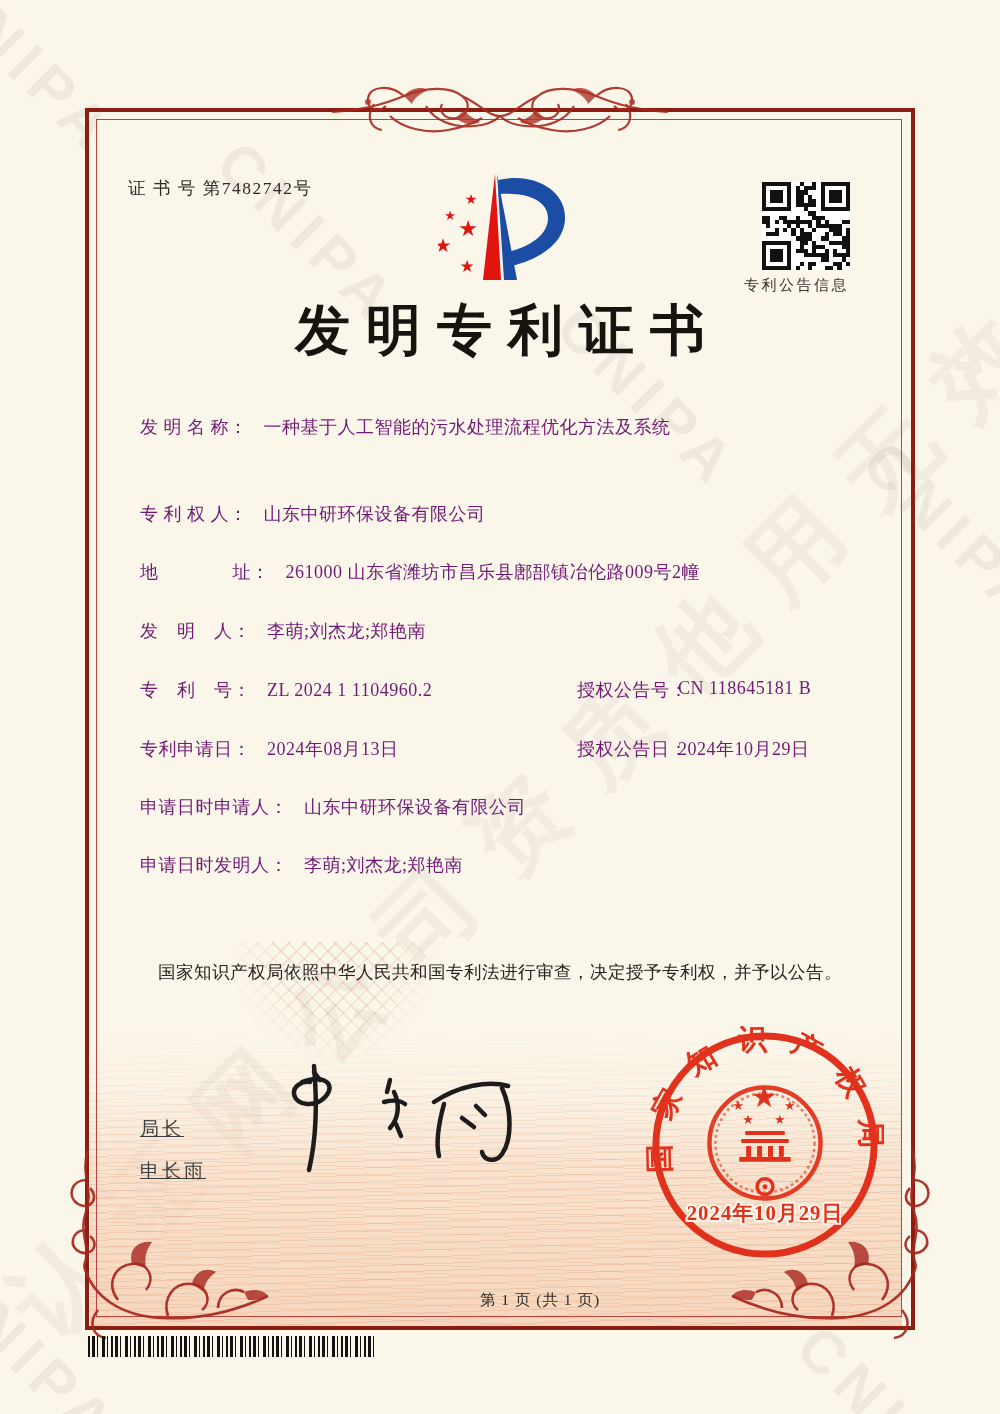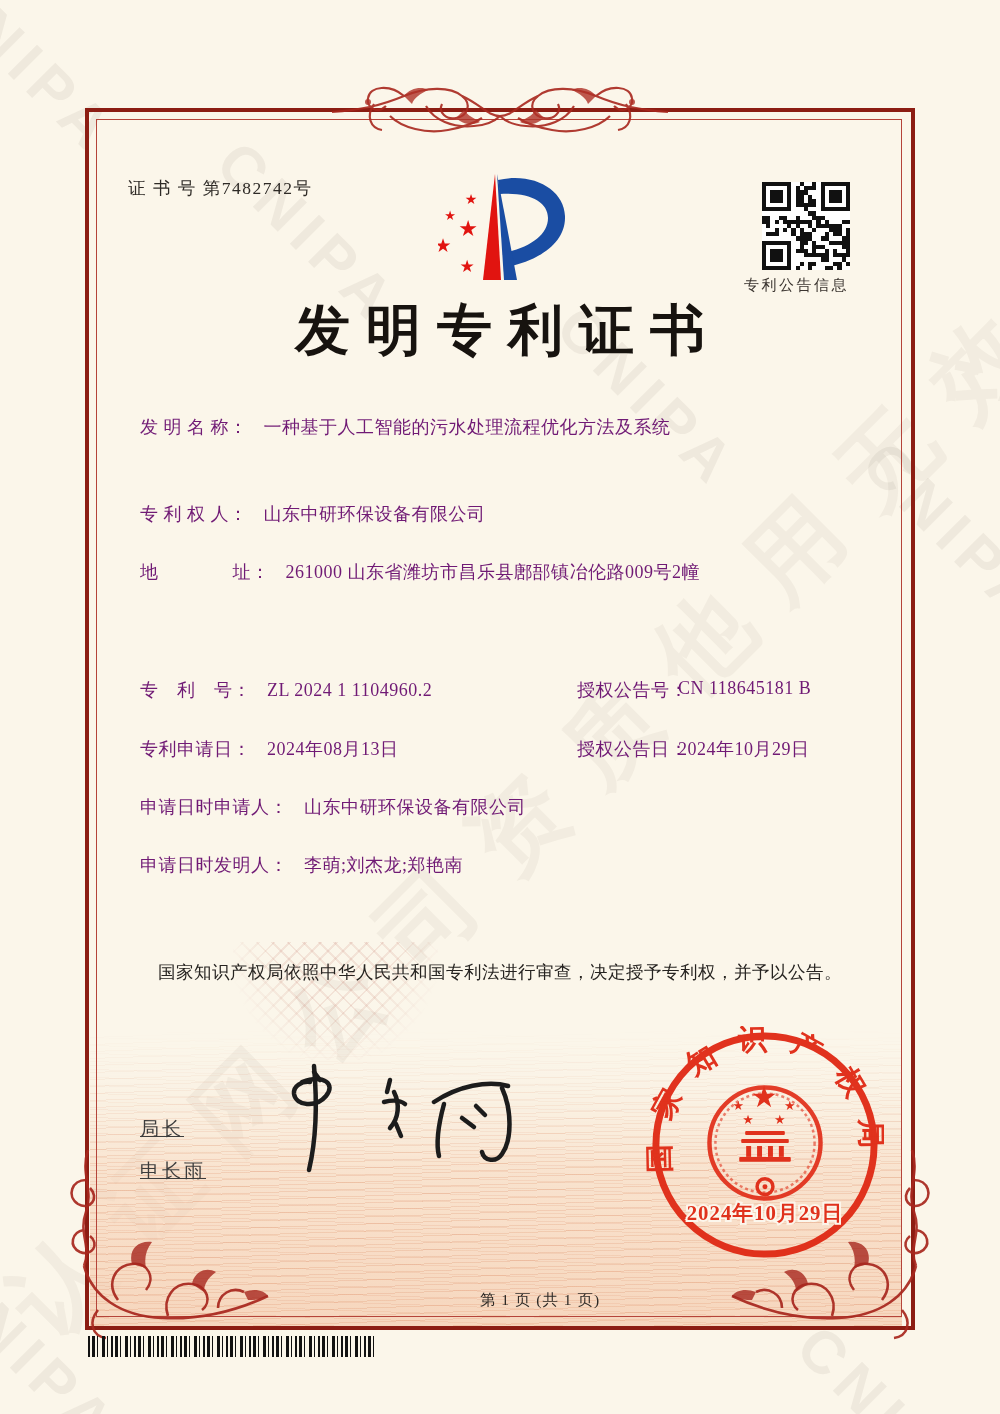--- a/index.html
+++ b/index.html
@@ -295,20 +295,23 @@
 
   <div class="row" style="top:415px">
     <span class="lbl">发 明 名 称：</span><span class="val">一种基于人工智能的污水处理流程优化方法及系统</span>
   </div>
   <div class="row" style="top:502px">
     <span class="lbl">专 利 权 人：</span><span class="val">山东中研环保设备有限公司</span>
   </div>
   <div class="row" style="top:560px">
     <span class="lbl">地　　　　址：</span><span class="val">261000 山东省潍坊市昌乐县鄌郚镇冶伦路009号2幢</span>
   </div>
+  <div class="row" style="top:619px">
+    <span class="lbl">发　明　人：</span><span class="val">李萌;刘杰龙;郑艳南</span>
+  </div>
   <div class="row" style="top:678px">
     <span class="lbl">专　利　号：</span><span class="val">ZL 2024 1 1104960.2</span>
     <span class="lbl2">授权公告号：</span><span class="val2">CN 118645181 B</span>
   </div>
   <div class="row" style="top:737px">
     <span class="lbl">专利申请日：</span><span class="val">2024年08月13日</span>
     <span class="lbl2">授权公告日：</span><span class="val2">2024年10月29日</span>
   </div>
   <div class="row" style="top:795px">
     <span class="lbl">申请日时申请人：</span><span class="val">山东中研环保设备有限公司</span>

